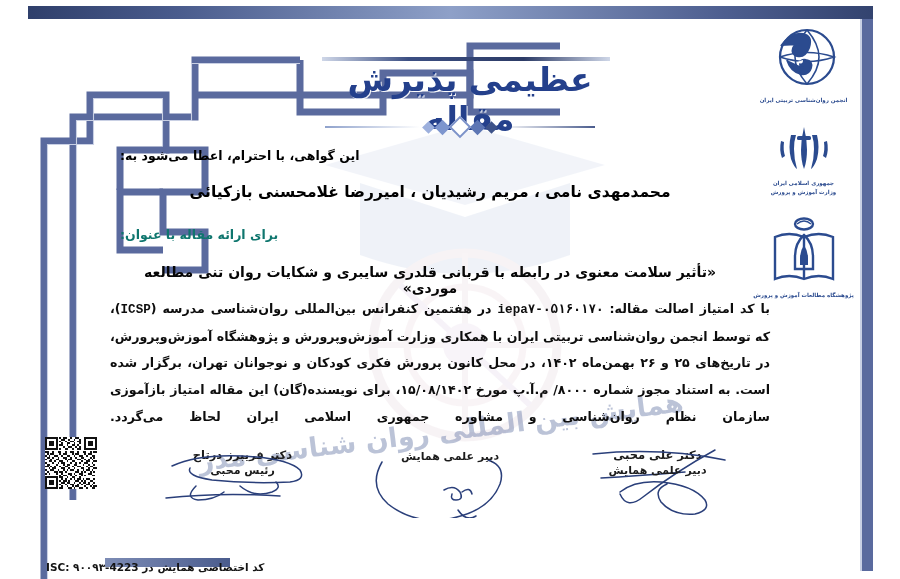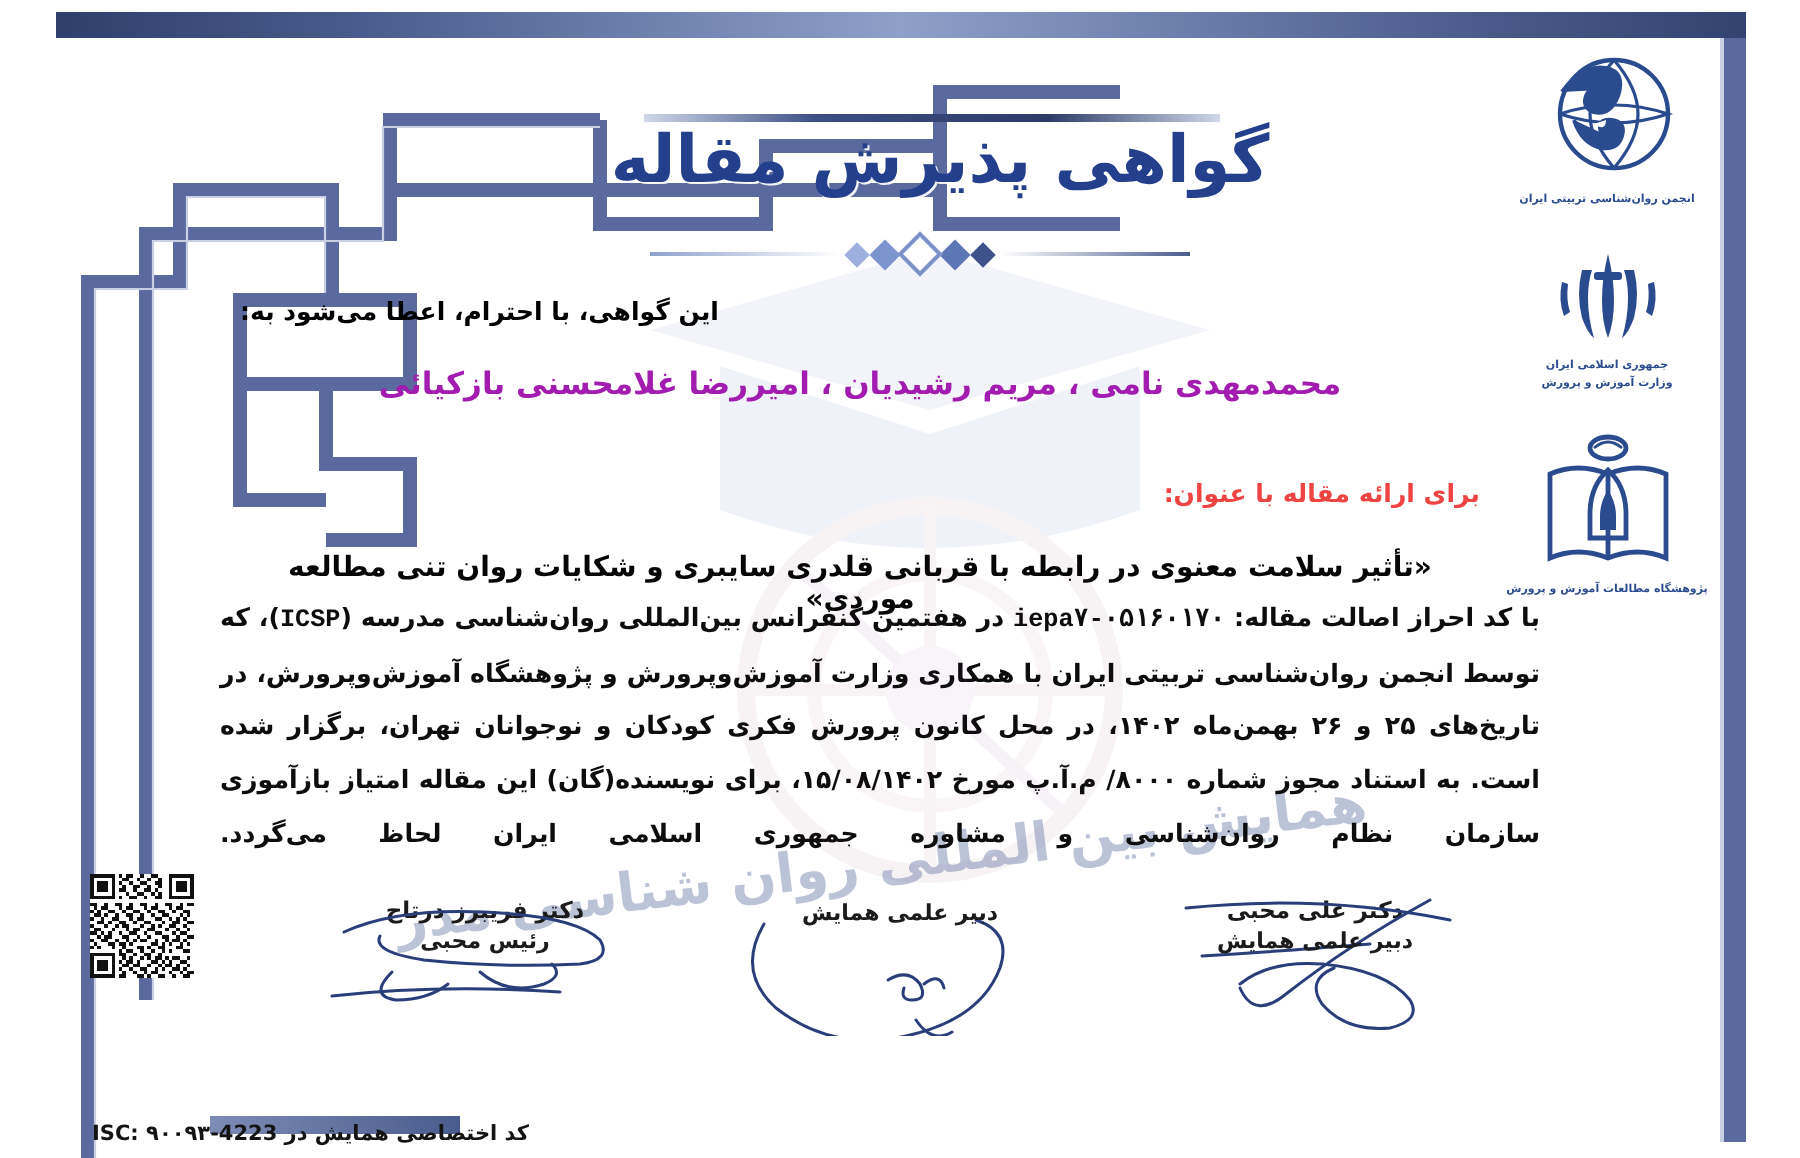--- a/index.html
+++ b/index.html
@@ -129,28 +129,28 @@
     font-size: 12.5px;
     font-weight: bold;
     text-align: left;
     color: #000000;
   }
   .line-names {
     font-size: 15.5px;
     font-weight: bold;
     text-align: center;
     margin-top: 20px;
-    color: #a21caf;
+    color: #000000;
   }
   .line-label2 {
     font-size: 12.5px;
     font-weight: bold;
-    text-align: right;
-    margin-top: 38px;
-    color: #ef4444;
+    text-align: left;
+    margin-top: 26px;
+    color: #0f766e;
   }
   .line-paper {
     font-size: 14px;
     font-weight: bold;
     text-align: center;
     margin-top: 22px;
     color: #060606;
   }
   .para {
     position: absolute;
@@ -299,40 +299,40 @@
           <path d="M35 18 Q26 26 26 40 L26 52 L44 52 L44 40 Q44 26 35 18 Z"></path>
         </g>
         <path d="M35 28 Q31 34 31 41 L31 48 L39 48 L39 41 Q39 34 35 28 Z" fill="#2b4b8f"></path>
       </svg>
       <div class="logo-cap">پژوهشگاه مطالعات آموزش و پرورش</div>
     </div>
 
   </div>
 
   <div class="title-rule"></div>
-  <div class="doc-title">گواهی پذیرش مقاله</div>
+  <div class="doc-title">عظیمی پذیرش مقاله</div>
   <div class="diamonds">
     <span class="dline l"></span>
     <span class="dia d1"></span>
     <span class="dia d2"></span>
     <span class="dia d3"></span>
     <span class="dia d4"></span>
     <span class="dia d5"></span>
     <span class="dline r"></span>
   </div>
 
   <div class="body-area">
     <div class="line-label">این گواهی، با احترام، اعطا می‌شود به:</div>
     <div class="line-names">محمدمهدی نامی ، مریم رشیدیان ، امیررضا غلامحسنی بازکیائی</div>
     <div class="line-label2">برای ارائه مقاله با عنوان:</div>
     <div class="line-paper">«تأثیر سلامت معنوی در رابطه با قربانی قلدری سایبری و شکایات روان تنی مطالعه موردی»</div>
   </div>
 
   <div class="para">
-    <span>با کد احراز اصالت مقاله:</span>
+    <span>با کد امتیاز اصالت مقاله:</span>
     <span class="en">iepa۷-۰۵۱۶۰۱۷۰</span>
     <span>در هفتمین کنفرانس بین‌المللی روان‌شناسی مدرسه (</span><span class="en">ICSP</span><span>)، که توسط انجمن روان‌شناسی تربیتی ایران با همکاری وزارت آموزش‌وپرورش و پژوهشگاه آموزش‌وپرورش، در تاریخ‌های ۲۵ و ۲۶ بهمن‌ماه ۱۴۰۲، در محل کانون پرورش فکری کودکان و نوجوانان تهران، برگزار شده است. به استناد مجوز شماره ۸۰۰۰/ م.آ.پ مورخ ۱۵/۰۸/۱۴۰۲، برای نویسنده(گان) این مقاله امتیاز بازآموزی سازمان نظام روان‌شناسی و مشاوره جمهوری اسلامی ایران لحاظ می‌گردد.</span>
   </div>
 
   <div class="sigs">
 
     <div class="sig">
       <div class="sig-name">دکتر علی محبی</div>
       <div class="sig-role">دبیر علمی همایش</div>
       <svg class="sig-mark" viewBox="0 0 185 76">

